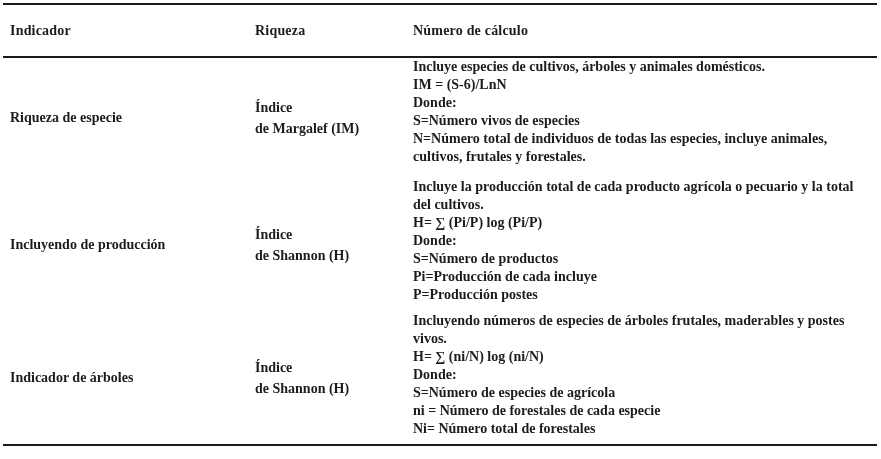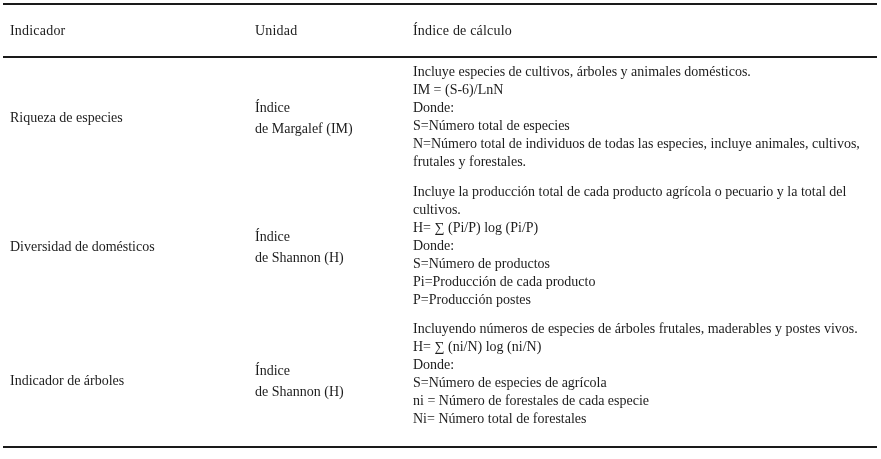--- a/index.html
+++ b/index.html
@@ -17,21 +17,21 @@
     margin: 3px 0 0 3px;
     color: #1c1c1c;
     border-top: 2px solid #1a1a1a;
     border-bottom: 2px solid #1a1a1a;
   }
   col.c1 { width: 245px; }
   col.c2 { width: 158px; }
   col.c3 { width: 471px; }
   th, td {
     font-size: 14px;
-    font-weight: normal;
+    font-weight: bold;
     text-align: left;
     padding-left: 7px;
     padding-right: 4px;
     margin-left: 34px;
   }
   thead th {
     height: 53px;
     vertical-align: middle;
     border-bottom: 2px solid #1a1a1a;
     letter-spacing: 0.2px;
@@ -42,69 +42,68 @@
   td.cell-indicador {
     vertical-align: middle;
     white-space: nowrap;
   }
   td.cell-unidad {
     vertical-align: middle;
     line-height: 21px;
   }
   td.cell-metodo {
     vertical-align: top;
-    padding-top: 5px;
     padding-bottom: 6px;
     line-height: 18px;
   }
   .mline { min-height: 18px; }
 </style>
 </head>
 <body>
 
 <table class="ind-table">
   <colgroup>
     <col class="c1">
     <col class="c2">
     <col class="c3">
   </colgroup>
   <thead>
     <tr>
       <th>Indicador</th>
-      <th>Unidad</th>
-      <th>Índice de cálculo</th>
+      <th>Riqueza</th>
+      <th>Número de cálculo</th>
     </tr>
   </thead>
   <tbody>
     <tr class="row-1">
-      <td class="cell-indicador">Riqueza de especies</td>
+      <td class="cell-indicador">Riqueza de especie</td>
       <td class="cell-unidad">
         <div>Índice</div>
         <div>de Margalef (IM)</div>
       </td>
       <td class="cell-metodo">
         <div class="mline">Incluye especies de cultivos, árboles y animales domésticos.</div>
         <div class="mline">IM = (S-6)/LnN</div>
         <div class="mline">Donde:</div>
-        <div class="mline">S=Número total de especies</div>
+        <div class="mline">S=Número vivos de especies</div>
         <div class="mline">N=Número total de individuos de todas las especies, incluye animales, cultivos, frutales y forestales.</div>
       </td>
     </tr>
     <tr class="row-2">
-      <td class="cell-indicador">Diversidad de domésticos</td>
+      <td class="cell-indicador">Incluyendo de producción</td>
       <td class="cell-unidad">
         <div>Índice</div>
         <div>de Shannon (H)</div>
       </td>
       <td class="cell-metodo">
         <div class="mline">Incluye la producción total de cada producto agrícola o pecuario y la total del cultivos.</div>
         <div class="mline">H= ∑ (Pi/P) log (Pi/P)</div>
         <div class="mline">Donde:</div>
         <div class="mline">S=Número de productos</div>
-        <div class="mline">Pi=Producción de cada producto</div>
+        <div class="mline">Pi=Producción de cada incluye</div>
         <div class="mline">P=Producción postes</div>
       </td>
     </tr>
     <tr class="row-3">
       <td class="cell-indicador">Indicador de árboles</td>
       <td class="cell-unidad">
         <div>Índice</div>
         <div>de Shannon (H)</div>
       </td>
       <td class="cell-metodo">

